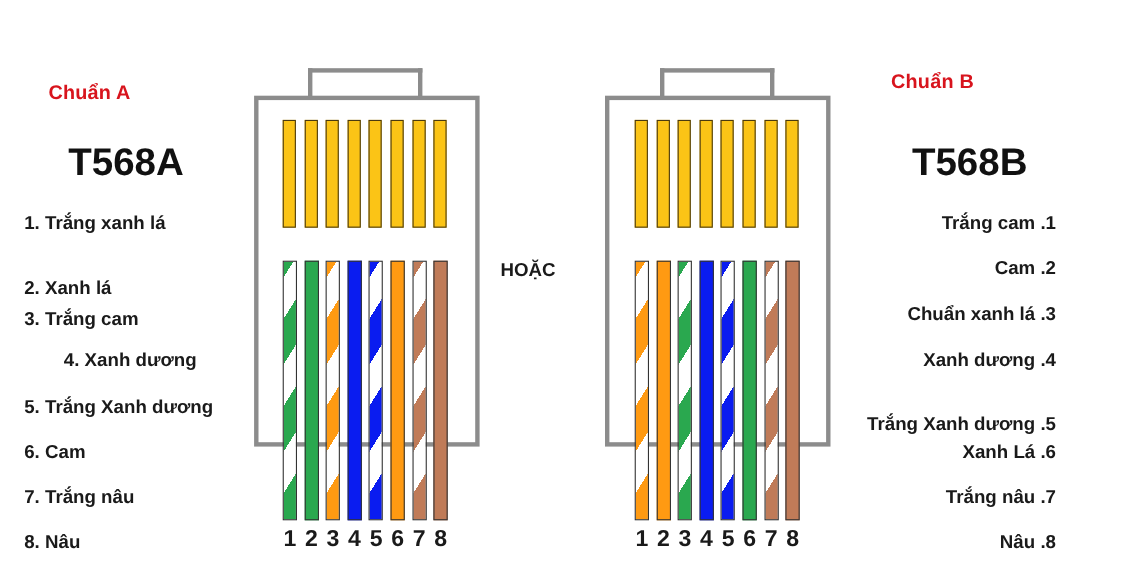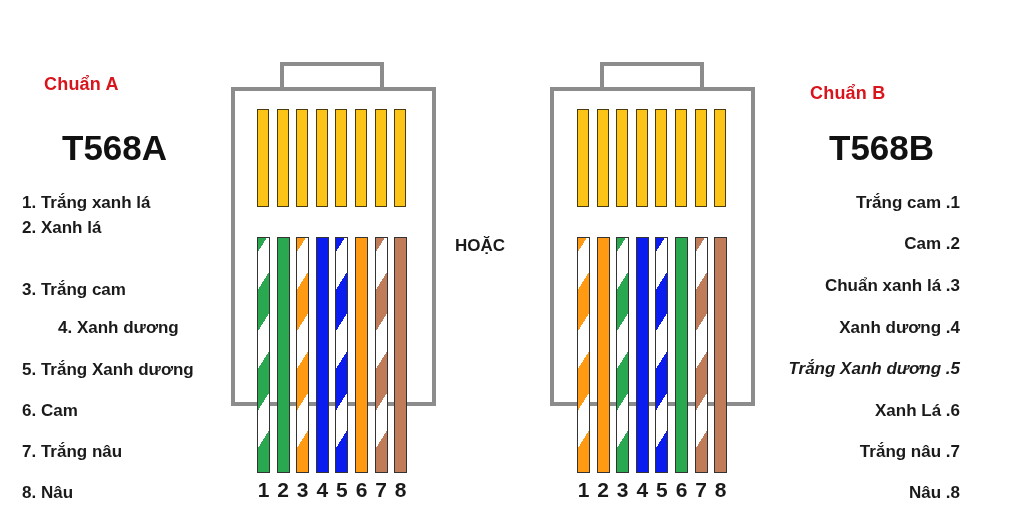--- a/index.html
+++ b/index.html
@@ -19,21 +19,21 @@
   .or-label { position:absolute; left:455px; top:236px; font-size:17px; font-weight:bold; color:#1a1a1a; }
 </style>
 </head>
 <body>
 
 <div class="std-title" style="left:44px; top:74px;">Chuẩn A</div>
 <div class="std-code" style="left:62px; top:128px;">T568A</div>
 
 <div class="left-labels">
   <div class="pin-label" style="top:193px;">1. Trắng xanh lá</div>
-  <div class="pin-label" style="top:218px;">2. Xanh lá</div>
+  <div class="pin-label" style="top:252px;">2. Xanh lá</div>
   <div class="pin-label" style="top:280px;">3. Trắng cam</div>
   <div class="pin-label" style="top:318px;margin-left:36px;">4. Xanh dương</div>
   <div class="pin-label" style="top:360px;">5. Trắng Xanh dương</div>
   <div class="pin-label" style="top:401px;">6. Cam</div>
   <div class="pin-label" style="top:442px;">7. Trắng nâu</div>
   <div class="pin-label" style="top:483px;">8. Nâu</div>
 </div>
 
 <div class="connector" id="conn-a" style="left:0; top:0;">
   <div class="tab-box" style="left:280px; top:62px; width:104px; height:28px;"></div>
@@ -65,29 +65,29 @@
       <div class="pin-num" style="left: 313.3px; top: 478px;">4</div>
       <div class="pin-num" style="left: 332.9px; top: 478px;">5</div>
       <div class="pin-num" style="left: 352.5px; top: 478px;">6</div>
       <div class="pin-num" style="left: 372.1px; top: 478px;">7</div>
       <div class="pin-num" style="left: 391.7px; top: 478px;">8</div>
     </div>
 </div>
 
 <div class="or-label">HOẶC</div>
 
-<div class="std-title" style="left:810px; top:83px;">Chuẩn B</div>
+<div class="std-title" style="left:810px; top:64px;">Chuẩn B</div>
 <div class="std-code" style="left:829px; top:128px;">T568B</div>
 
 <div class="right-labels">
   <div class="pin-label" style="top:193px;">Trắng cam .1</div>
   <div class="pin-label" style="top:234px;">Cam .2</div>
   <div class="pin-label" style="top:276px;">Chuẩn xanh lá .3</div>
   <div class="pin-label" style="top:318px;">Xanh dương .4</div>
-  <div class="pin-label" style="top:359px;font-style:italic;">Trắng Xanh dương .5</div>
+  <div class="pin-label" style="top:376px;">Trắng Xanh dương .5</div>
   <div class="pin-label" style="top:401px;">Xanh Lá .6</div>
   <div class="pin-label" style="top:442px;">Trắng nâu .7</div>
   <div class="pin-label" style="top:483px;">Nâu .8</div>
 </div>
 
 <div class="connector" id="conn-b" style="left:0; top:0;">
   <div class="tab-box" style="left:600px; top:62px; width:104px; height:28px;"></div>
   <div class="body-box" style="left:550px; top:87px; width:205px; height:319px;"></div>
   <div class="contacts">
       <div class="contact" style="left: 577px; top: 109px;"></div>

